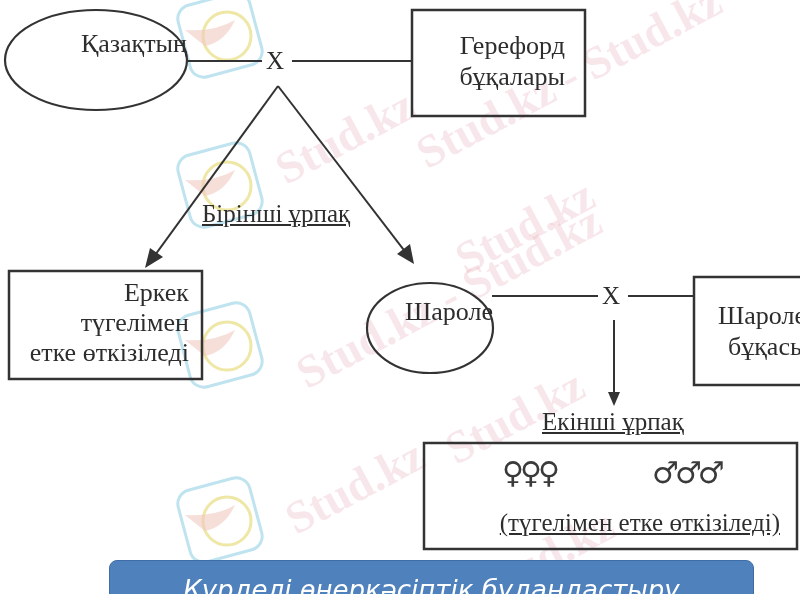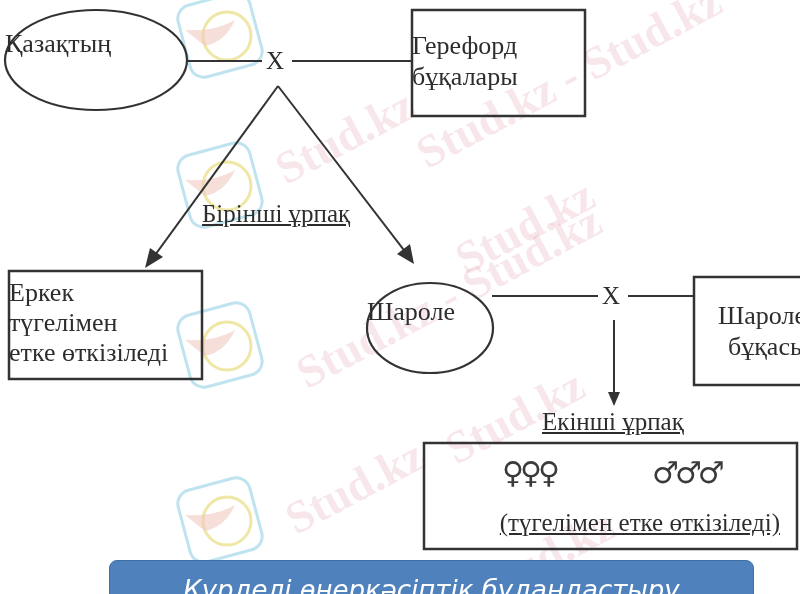--- a/index.html
+++ b/index.html
@@ -4,21 +4,21 @@
 <style>
   html, body { margin:0; padding:0; }
   body {
     width:800px; height:594px; overflow:hidden; position:relative;
     background:#ffffff;
     font-family: "Liberation Serif", "DejaVu Serif", serif;
     color:#2a2a2a;
   }
   .diagram { position:absolute; left:0; top:0; width:800px; height:594px; }
   .node-text {
-    position:absolute; text-align:left; font-size:26px; line-height:31px;
+    position:absolute; text-align:right; font-size:26px; line-height:31px;
     color:#2d2d2d; letter-spacing:0;
   }
   .label {
     position:absolute; font-size:25px; line-height:28px; color:#2d2d2d; white-space:nowrap;text-decoration:underline;
   }
   .cross {
     position:absolute; font-size:25px; line-height:26px; color:#2d2d2d;
   }
   .watermark-text {
     position:absolute; font-family:"Liberation Serif", serif; font-weight:bold;

